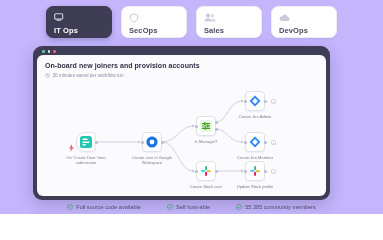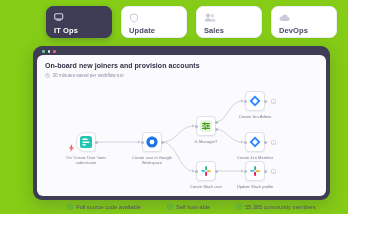--- a/index.html
+++ b/index.html
@@ -2,21 +2,21 @@
 <html><head>
 <meta charset="utf-8">
 <style>
   * { box-sizing: border-box; margin: 0; padding: 0; }
   html, body {
     width: 383px; height: 214px;
     background: #ffffff;
     font-family: "Liberation Sans", sans-serif;
     overflow: hidden;
   }
-  #root { position: relative; width: 348px; height: 214px; background: #84cc16; padding-left: 38px; }
+  #root { position: relative; width: 383px; height: 214px; background: #c4b5fd; padding-left: 38px; }
 
   
   .tabs {
     position: absolute; left: 46px; top: 6px;
     display: flex; gap: 9px; align-items: flex-start;
   }
   .tab {
     width: 66px; height: 32px;
     border-radius: 7px;
     background: #ffffff;
@@ -136,21 +136,21 @@
       </span>
       <span class="t-label">IT Ops</span>
     </div>
 
     <div class="tab">
       <span class="t-icon">
         <svg width="10" height="10" viewBox="0 0 10 10">
           <path d="M5 .9 8.4 2.1v3c0 2-1.4 3.3-3.4 4-2-0.7-3.4-2-3.4-4v-3z" fill="none" stroke="#c9cbdb" stroke-width="1"></path>
         </svg>
       </span>
-      <span class="t-label">Update</span>
+      <span class="t-label">SecOps</span>
     </div>
 
     <div class="tab">
       <span class="t-icon">
         <svg width="12" height="9" viewBox="0 0 12 9">
           <circle cx="4" cy="2.6" r="2.1" fill="#c9cbdb"></circle>
           <path d="M.6 8.4c0-2 1.5-3.1 3.4-3.1s3.4 1.1 3.4 3.1z" fill="#c9cbdb"></path>
           <circle cx="8.4" cy="2.8" r="1.7" fill="#d8dae6"></circle>
           <path d="M6.2 8.4c0-1.7 1.2-2.7 2.9-2.7s2.6 1 2.6 2.7z" fill="#d8dae6"></path>
         </svg>

